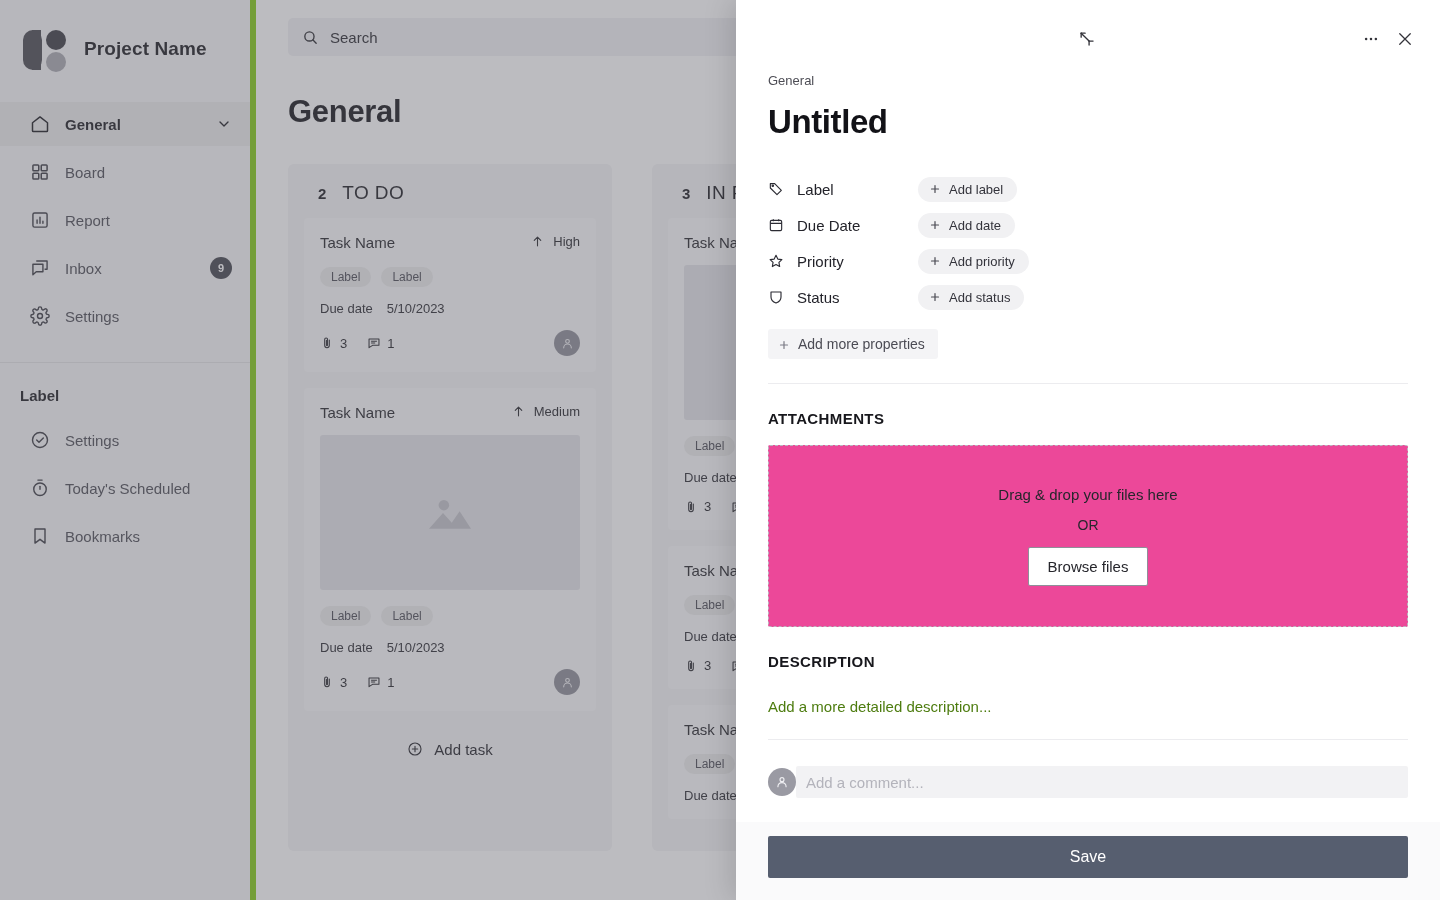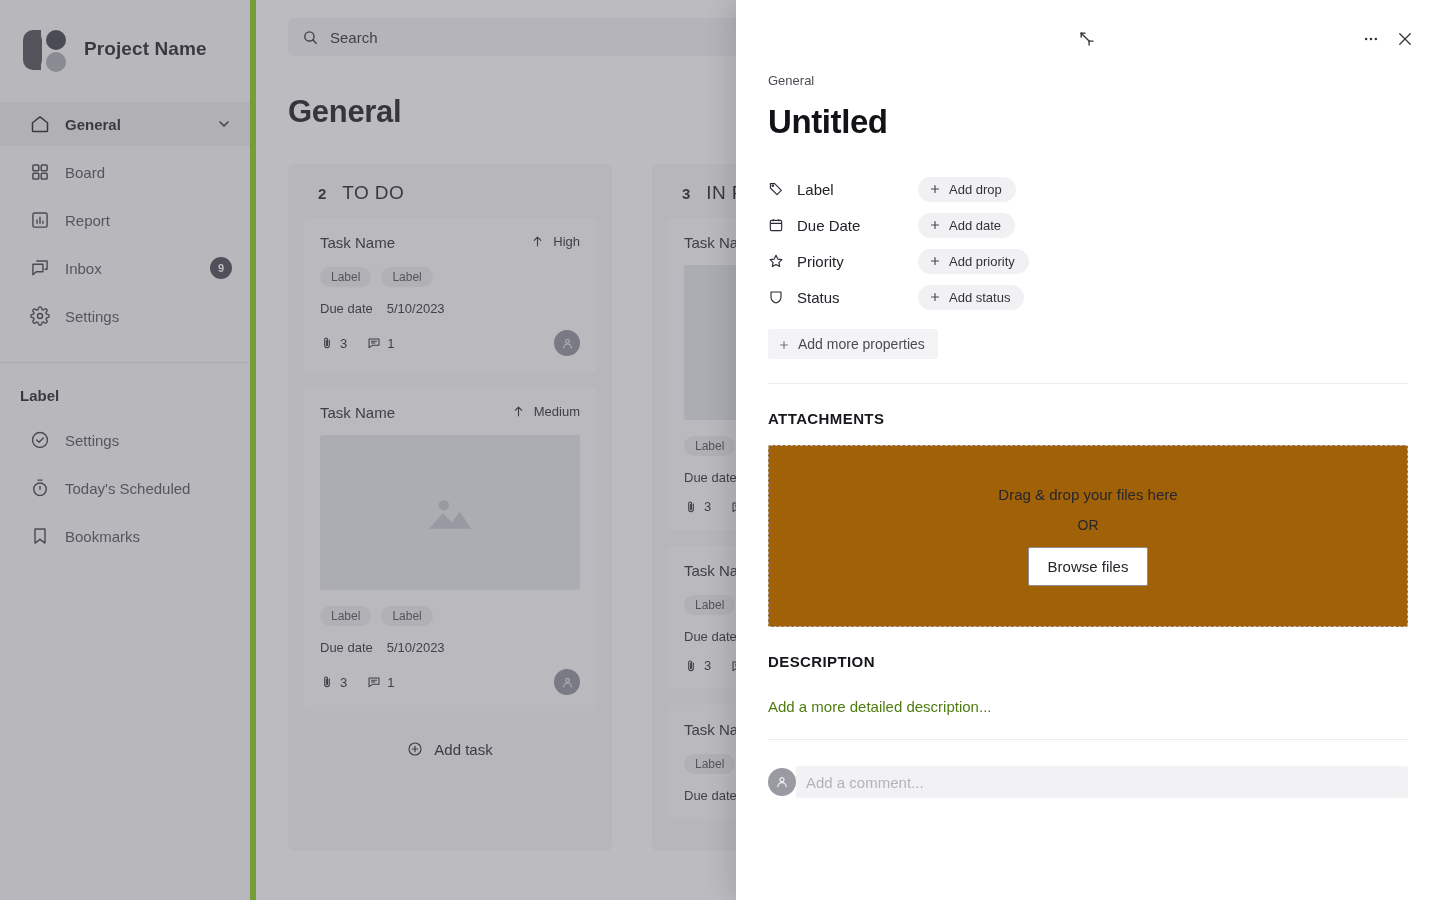--- a/index.html
+++ b/index.html
@@ -130,21 +130,21 @@
     font-size: 14px; color: #4b4b54; cursor: pointer; margin-top: 14px;
   }
   .add-more .plus { width: 12px; height: 12px; color: #7b7b85; }
 
   .divider { height: 1px; background: #ececef; margin: 24px 0 0; }
 
   .sec-title { font-size: 15px; font-weight: bold; color: #17171c; letter-spacing: .4px; margin-top: 26px; }
 
   .dropzone {
     margin-top: 18px; height: 182px; border: 1px dashed #b8b8c0; border-radius: 2px;
-    background: #a16207; display: flex; flex-direction: column; align-items: center; justify-content: center; gap: 14px;
+    background: #ec4899; display: flex; flex-direction: column; align-items: center; justify-content: center; gap: 14px;
   }
   .dz-main { font-size: 15px; color: #26262c; }
   .dz-or { font-size: 14px; color: #26262c; }
   .dz-btn {
     border: 1px solid #8f8f99; background: #fff; border-radius: 2px;
     padding: 10px 19px; font-size: 15px; color: #26262c; cursor: pointer;
   }
 
   .desc-ph { margin-top: 28px; font-size: 15px; color: #4d7c0f; cursor: text; }
 
@@ -552,21 +552,21 @@
                 </svg>
             </span>
             <span>Label</span>
           </span>
           <span class="pill">
             <span class="plus">
               <svg viewBox="0 0 24 24" fill="none" stroke="currentColor" stroke-width="2.4" stroke-linecap="round">
                   <path d="M12 5v14M5 12h14"></path>
                 </svg>
             </span>
-            <span>Add drop</span>
+            <span>Add label</span>
           </span>
         </div>
 
         <div class="prop-row">
           <span class="prop-label">
             <span class="ico">
               <svg viewBox="0 0 24 24" fill="none" stroke="currentColor" stroke-width="1.7" stroke-linejoin="round">
                   <rect x="3.5" y="5" width="17" height="15.5" rx="2"></rect>
                   <path d="M3.5 9.5h17M8 3.5v3M16 3.5v3"></path>
                 </svg>
@@ -650,15 +650,18 @@
         <span class="comment-avatar">
           <svg viewBox="0 0 24 24" fill="none" stroke="currentColor" stroke-width="2" stroke-linecap="round">
               <circle cx="12" cy="8" r="3.4"></circle>
               <path d="M5 20a7 7 0 0 1 14 0"></path>
             </svg>
         </span>
         <input class="comment-input" type="text" placeholder="Add a comment..." style="">
       </div>
     </div>
 
+    <footer class="panel-foot">
+      <button class="save-btn">Save</button>
+    </footer>
   </section>
 
 </div>
 
 </body></html>

